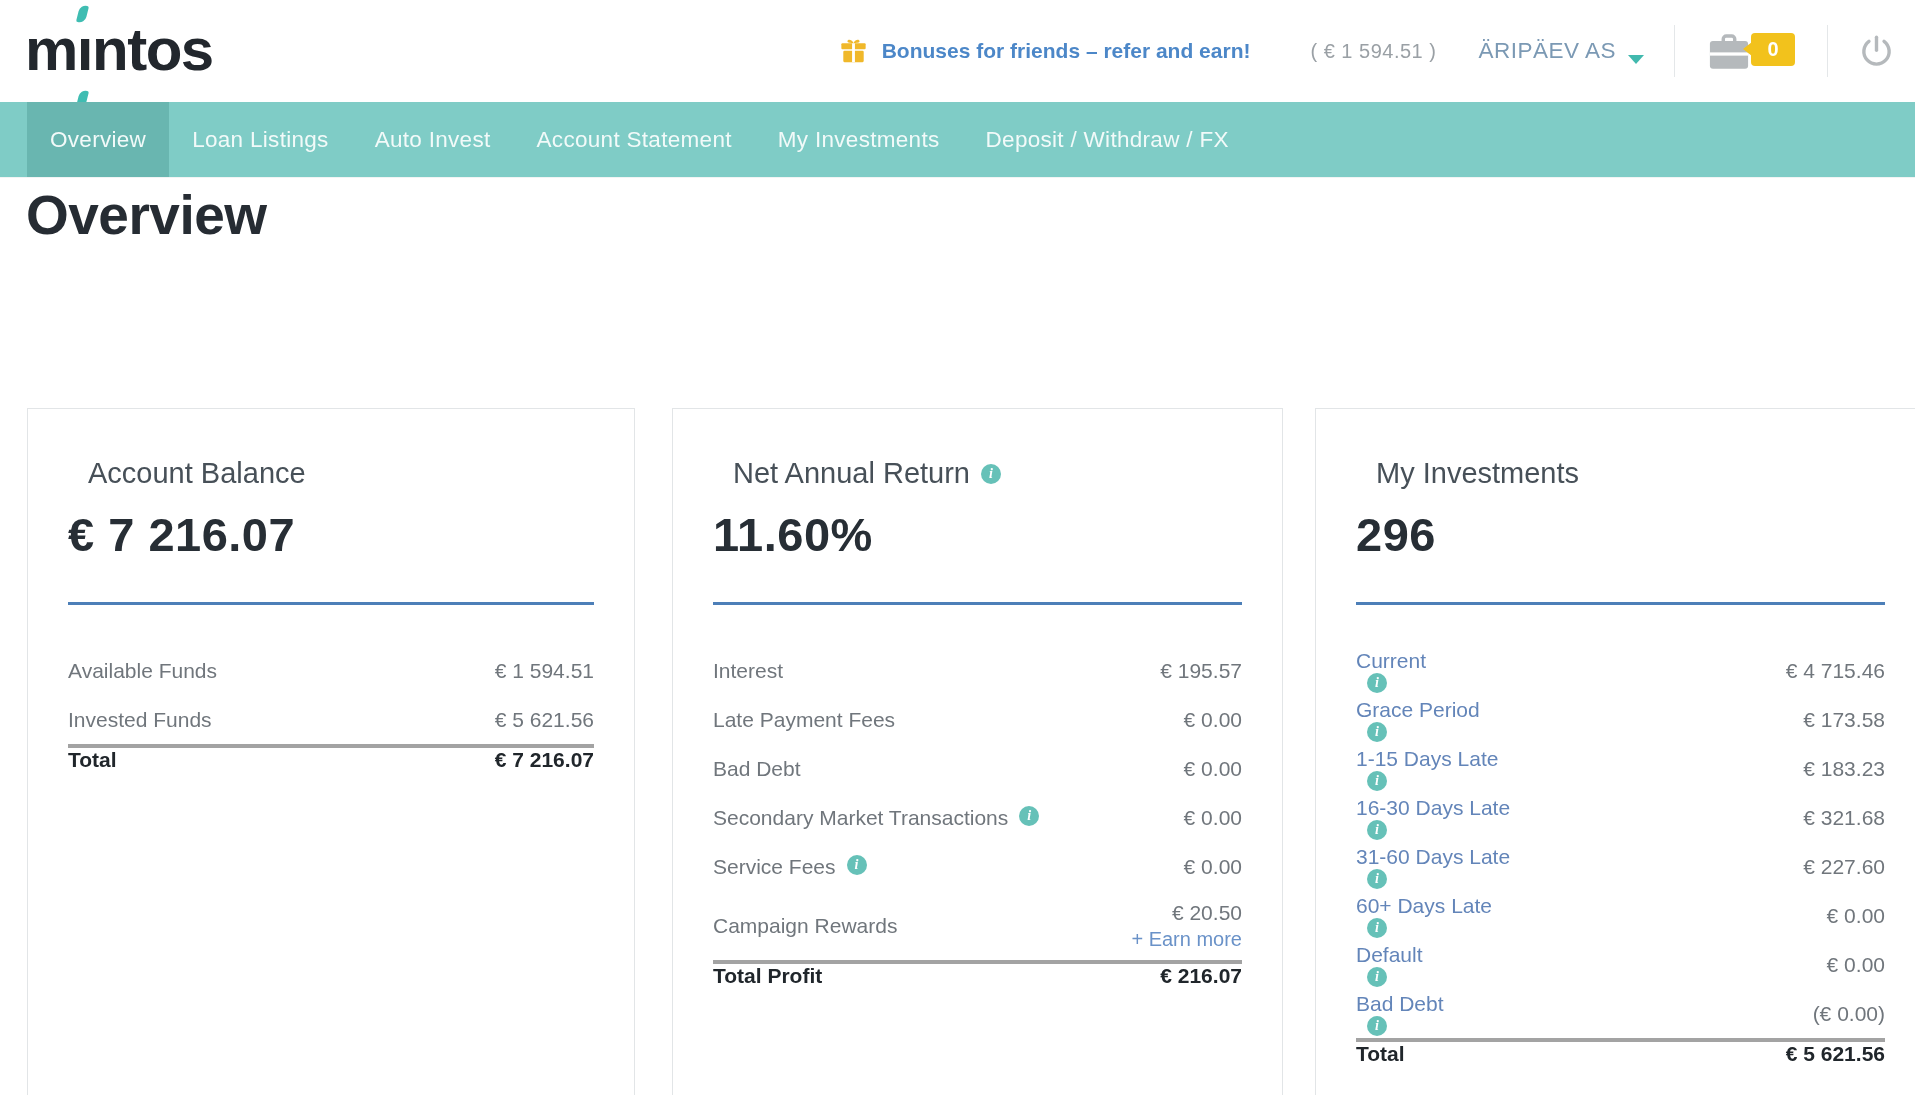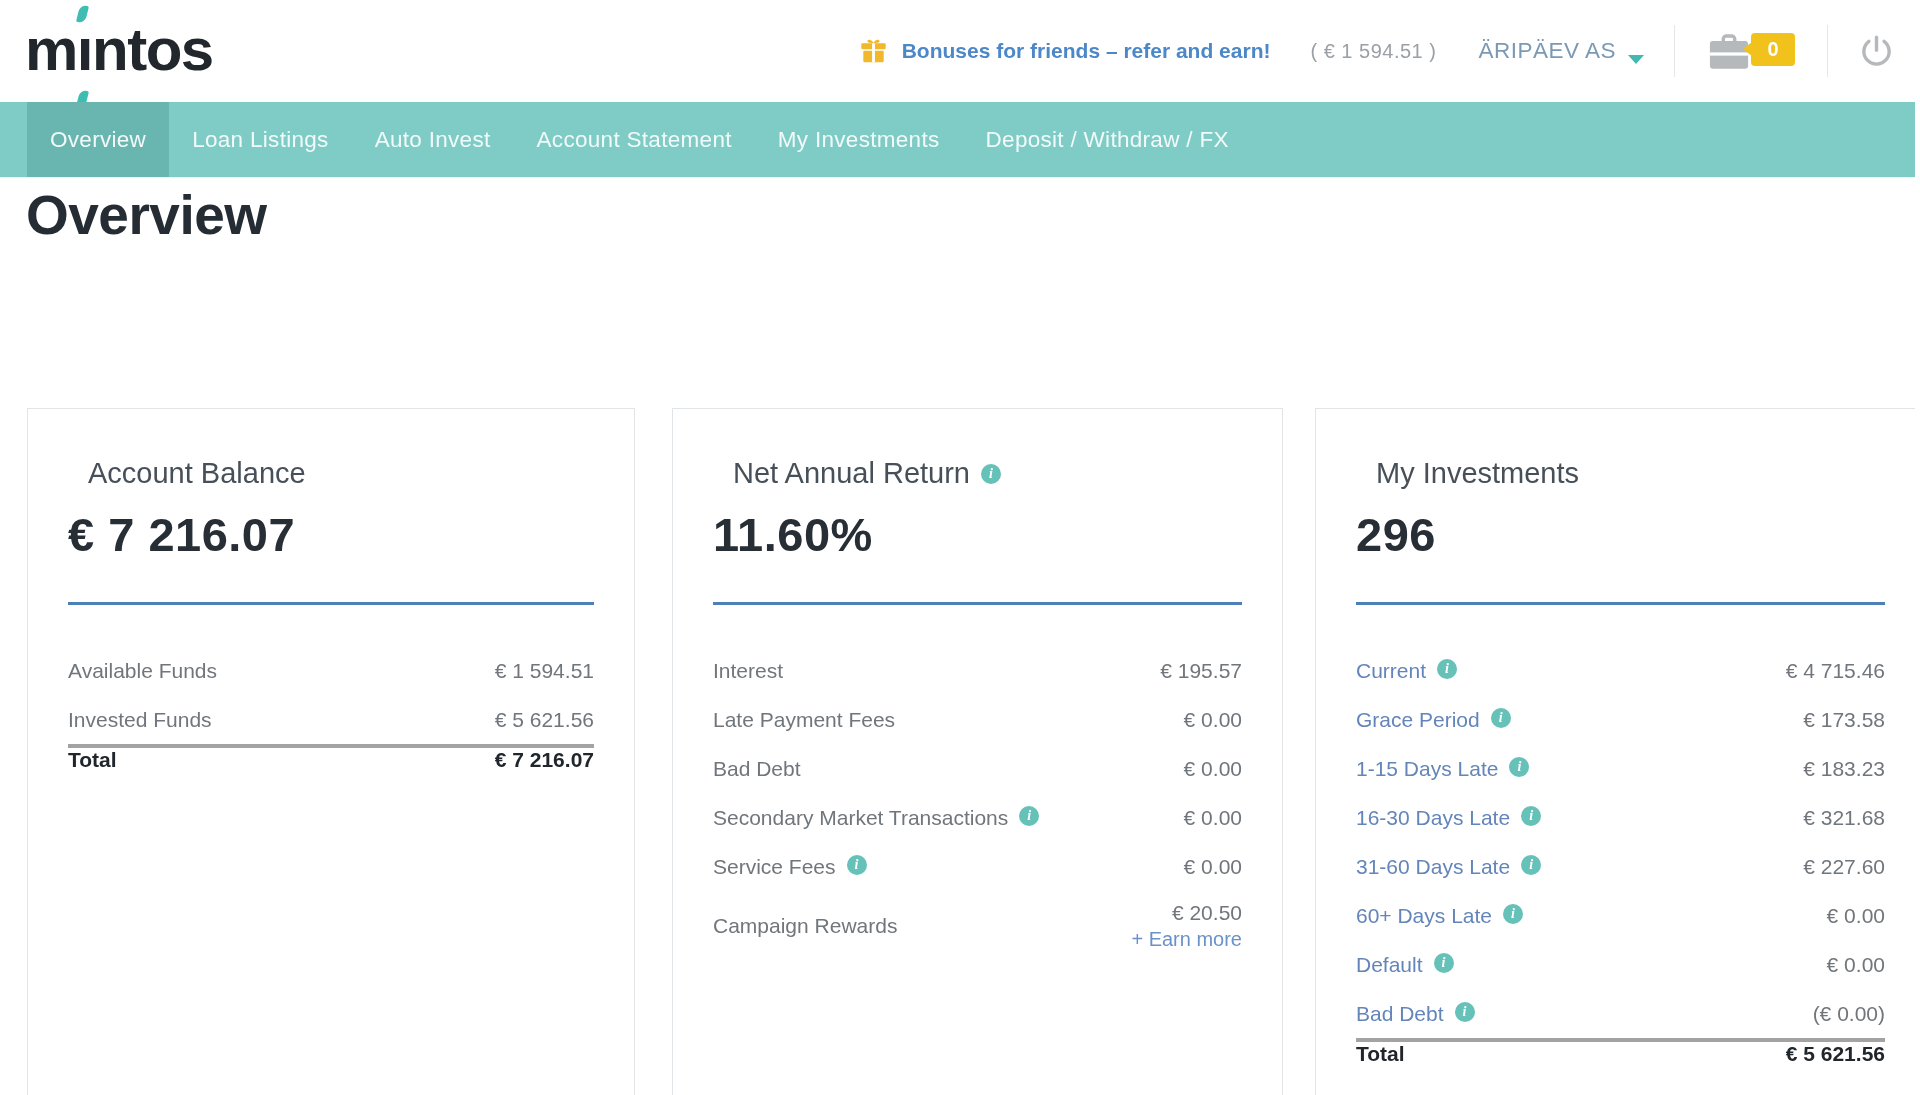--- a/index.html
+++ b/index.html
@@ -15,21 +15,21 @@
           letter-spacing:-1.5px; color:#22272d; cursor:pointer; line-height:96px; }
   .logo-i { position:relative; display:inline-block; }
   .leaf { position:absolute; left:1px; width:9px; height:18px; background:#3fbdb2;
           border-radius:8px 2px 8px 2px; transform:rotate(14deg); }
   .leaf-top { top:3px; }
   .leaf-bottom { bottom:-10px; }
 
   .header-right { position:absolute; right:14px; top:0; height:102px; display:flex; align-items:center; }
   .bonus { display:flex; align-items:center; gap:13px; cursor:pointer; }
   .bonus-text { color:#4c87c8; font-size:21px; font-weight:700; }
-  .balance { margin-left:40px; color:#9aa0a5; font-size:20px; letter-spacing:0.5px; }
+  .balance { margin-left:60px; color:#9aa0a5; font-size:20px; letter-spacing:0.5px; }
   .account { margin-left:42px; display:flex; align-items:flex-end; gap:12px;
              color:#7b99b4; font-size:22.5px; letter-spacing:0.5px; cursor:pointer; }
   .caret { width:0; height:0; border-left:8px solid transparent; border-right:8px solid transparent;
            border-top:9px solid #41b9ae; margin-top:3px; }
   .vdiv { width:1px; height:52px; background:#e4e7e9; margin:0 30px; }
   .briefcase-wrap { position:relative; width:92px; height:46px; cursor:pointer; }
   .briefcase-wrap svg { position:absolute; left:0; top:3px; }
   .badge { position:absolute; left:46px; top:5px; min-width:44px; height:33px; background:#f2c21c;
            border-radius:4px; color:#fff; font-size:20px; font-weight:700; display:flex;
            align-items:center; justify-content:center; }
@@ -57,21 +57,21 @@
   .card-inner { padding:0 40px; }
   .card-head { height:196px; border-bottom:3px solid #4d7fb8; }
   .card-title { padding-top:48px; font-size:29px; color:#475058; display:flex; align-items:center;margin-left:20px; }
   .card-headline { margin-top:17px; font-size:47px; font-weight:600; color:#272e35; letter-spacing:0.5px; }
 
   .rows { margin-top:41px; }
   .row { height:49px; display:flex; justify-content:space-between; align-items:center;
          font-size:21px; color:#70767c; }
   .row.tall { height:69px; }
   .row-label { display:flex; align-items:flex-start; }
-  .row-label.blue { color:#6385b9; cursor:pointer; }
+  .row-label.blue { color:#6385b9; cursor:pointer;flex-direction:column; }
   .row-right { text-align:right; }
   .row-right.col { display:flex; flex-direction:column; align-items:flex-end; gap:3px;justify-content:flex-end; }
   .earn-link { color:#6a92c8; font-size:20px; cursor:pointer; }
 
   .info-icon { display:inline-flex; width:20px; height:20px; border-radius:50%; background:#66c1b8;
                color:#fff; font-size:14px; font-weight:700; font-style:italic;
                align-items:center; justify-content:center; margin-left:11px; cursor:pointer;
                font-family:"Liberation Serif", serif; flex:0 0 auto; }
   .info-icon::before { content:"i"; }
 
@@ -217,20 +217,24 @@
           <div class="row tall">
             <span class="row-label">
               <span>Campaign Rewards</span>
             </span>
             <span class="row-right col">
               <span>€ 20.50</span>
               <span class="earn-link">+ Earn more</span>
             </span>
           </div>
         </div>
+      <div class="total-row">
+        <span>Total Profit</span>
+        <span>€ 216.07</span>
+      </div>
     </div>
   </div>
 
   <div class="card card3">
     <div class="card-inner">
       <div class="card-head">
         <div class="card-title">
           <span>My Investments</span>
         </div>
         <div class="card-headline">296</div>

